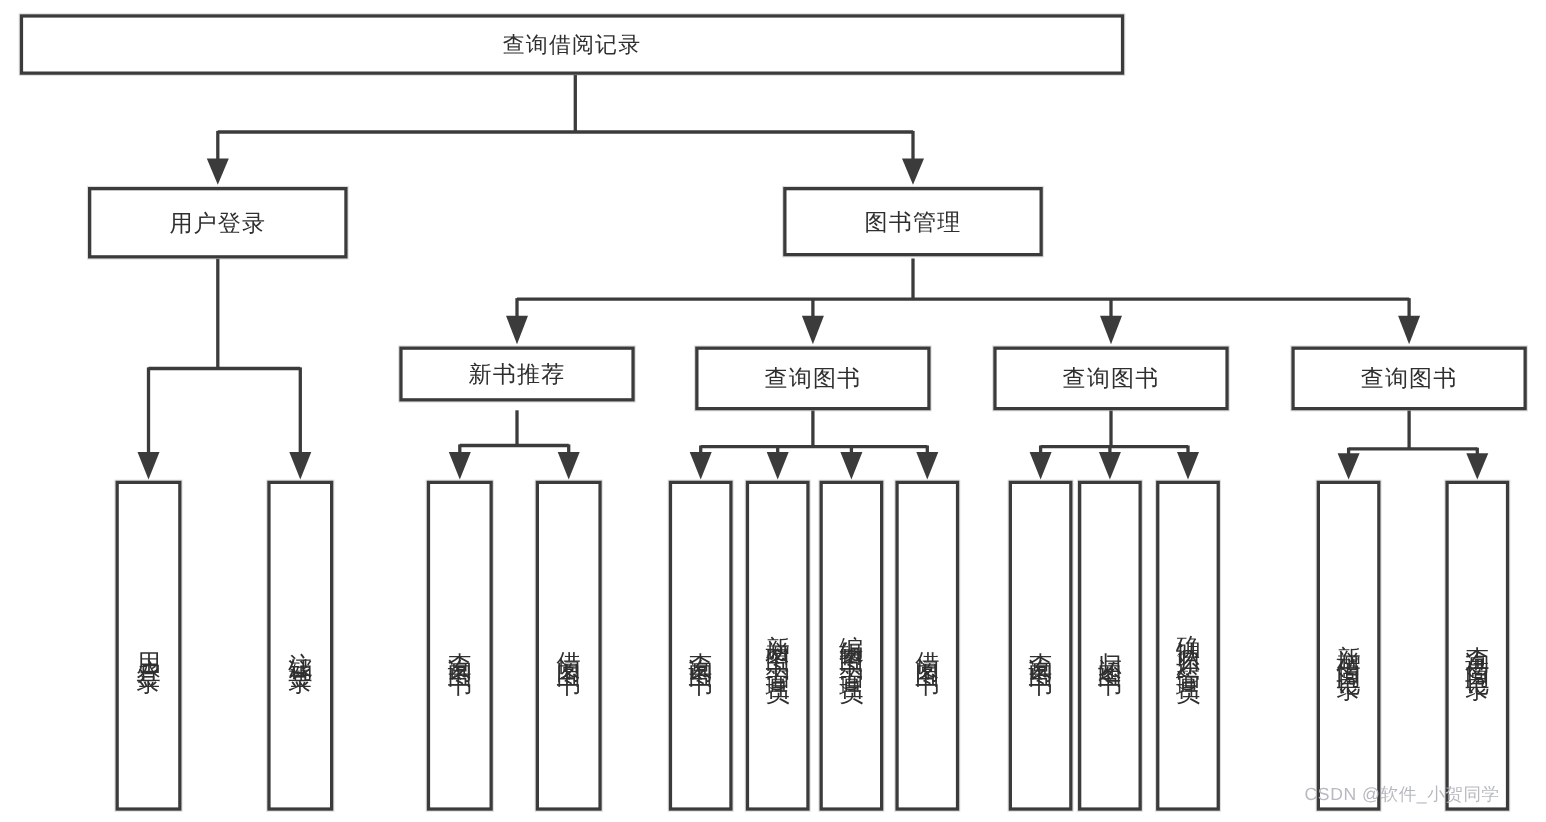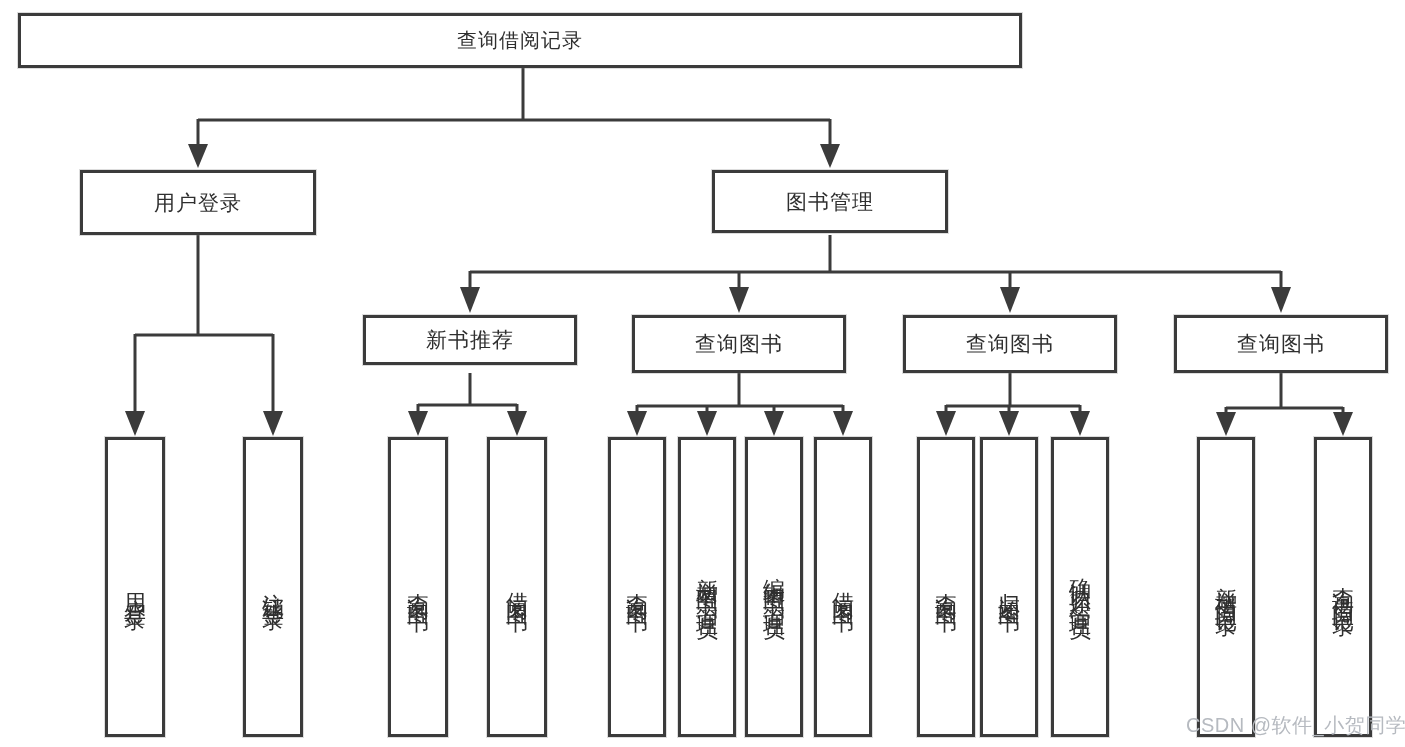--- a/index.html
+++ b/index.html
@@ -57,21 +57,21 @@
     text-orientation:mixed;
     font-size:22px;
     line-height:1;
     letter-spacing:6px;
     white-space:nowrap;
   }
   .watermark{
     position:absolute;
     left:1186px;
     top:712px;
-    font-size:20px;
+    font-size:16px;
     color:var(--wm);
     z-index:5;
     white-space:nowrap;
     letter-spacing:0.5px;
   }
 </style>
 </head>
 <body>
 
 <div class="canvas">

